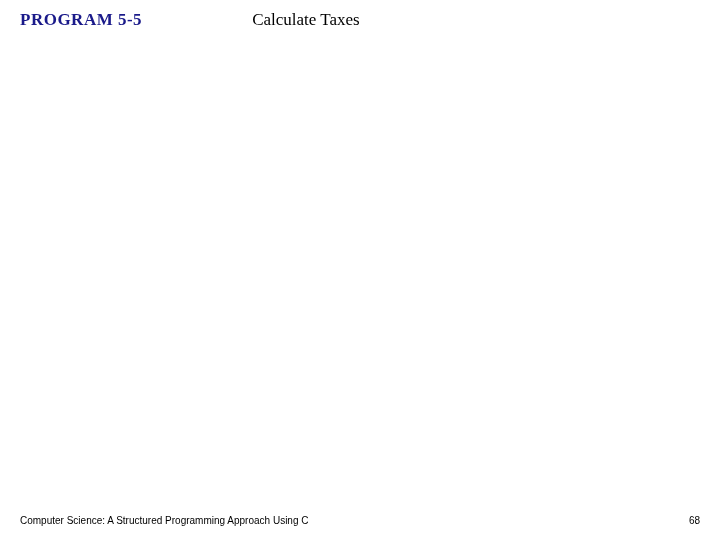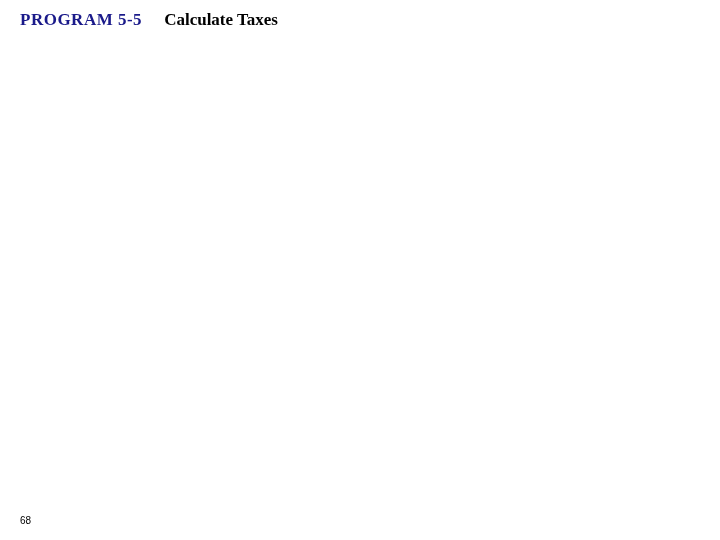--- a/index.html
+++ b/index.html
@@ -1,18 +1,19 @@
 <!DOCTYPE html>
 <html><head>
   <meta charset="utf-8">
   <style>
     * {
       margin: 0;
       padding: 0;
       box-sizing: border-box;
+      gap: 40px;
     }
     body {
       width: 720px;
       height: 540px;
       background: #ffffff;
       font-family: "Times New Roman", Times, serif;
       position: relative;
     }
     .header {
       position: absolute;
@@ -23,22 +24,23 @@
     }
     .program-label {
       color: #1a1a8a;
       font-weight: bold;
       font-size: 17px;
       letter-spacing: 0.5px;
       margin-right: 22px;
     }
     .program-title {
       color: #000000;
-      font-weight: bold;
+      font-weight: normal;
       font-size: 17px;
+      margin-left: 48px;
     }
     .footer {
       position: absolute;
       bottom: 14px;
       left: 20px;
       right: 20px;
       display: flex;
       justify-content: space-between;
       align-items: baseline;
       font-family: Arial, Helvetica, sans-serif;
@@ -54,14 +56,15 @@
   </style>
 </head>
 <body>
 
 <div class="header">
   <span class="program-label">PROGRAM 5-5</span>
   <span class="program-title">Calculate Taxes</span>
 </div>
 
 <div class="footer">
+  <span class="footer-text">Computer Science: A Structured Programming Approach Using C</span>
   <span class="page-number">68</span>
 </div>
 
 </body></html>

